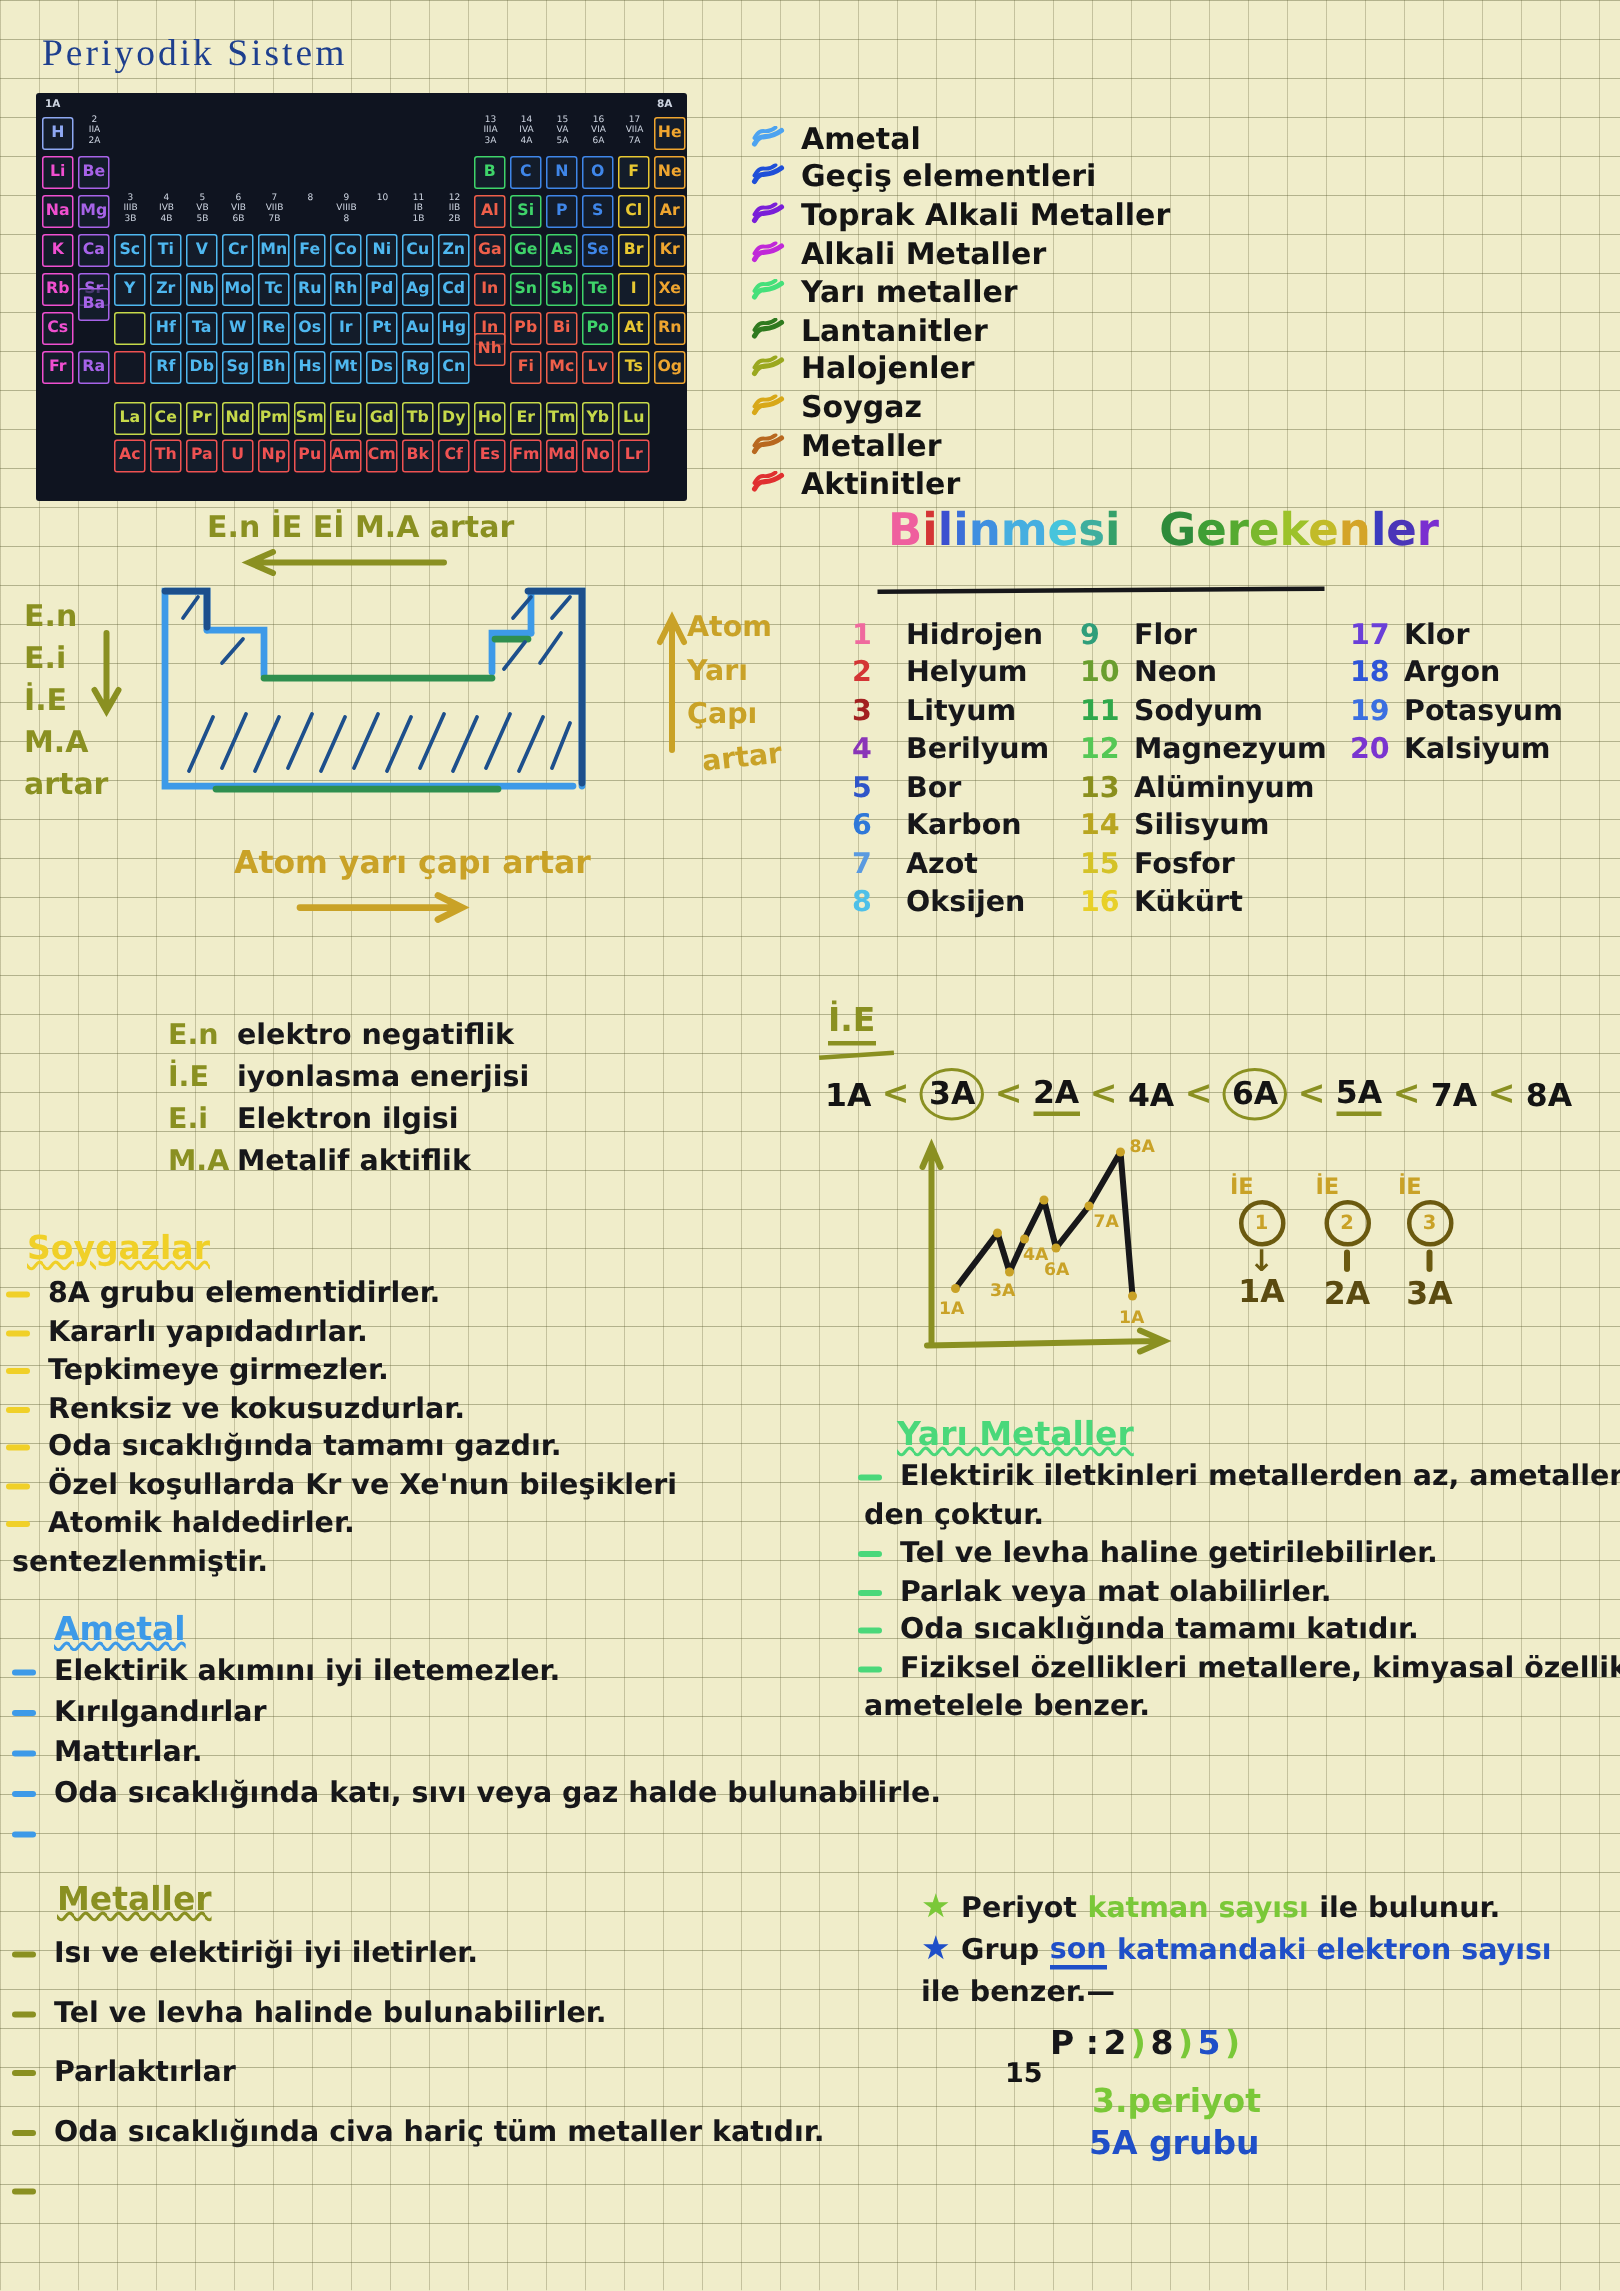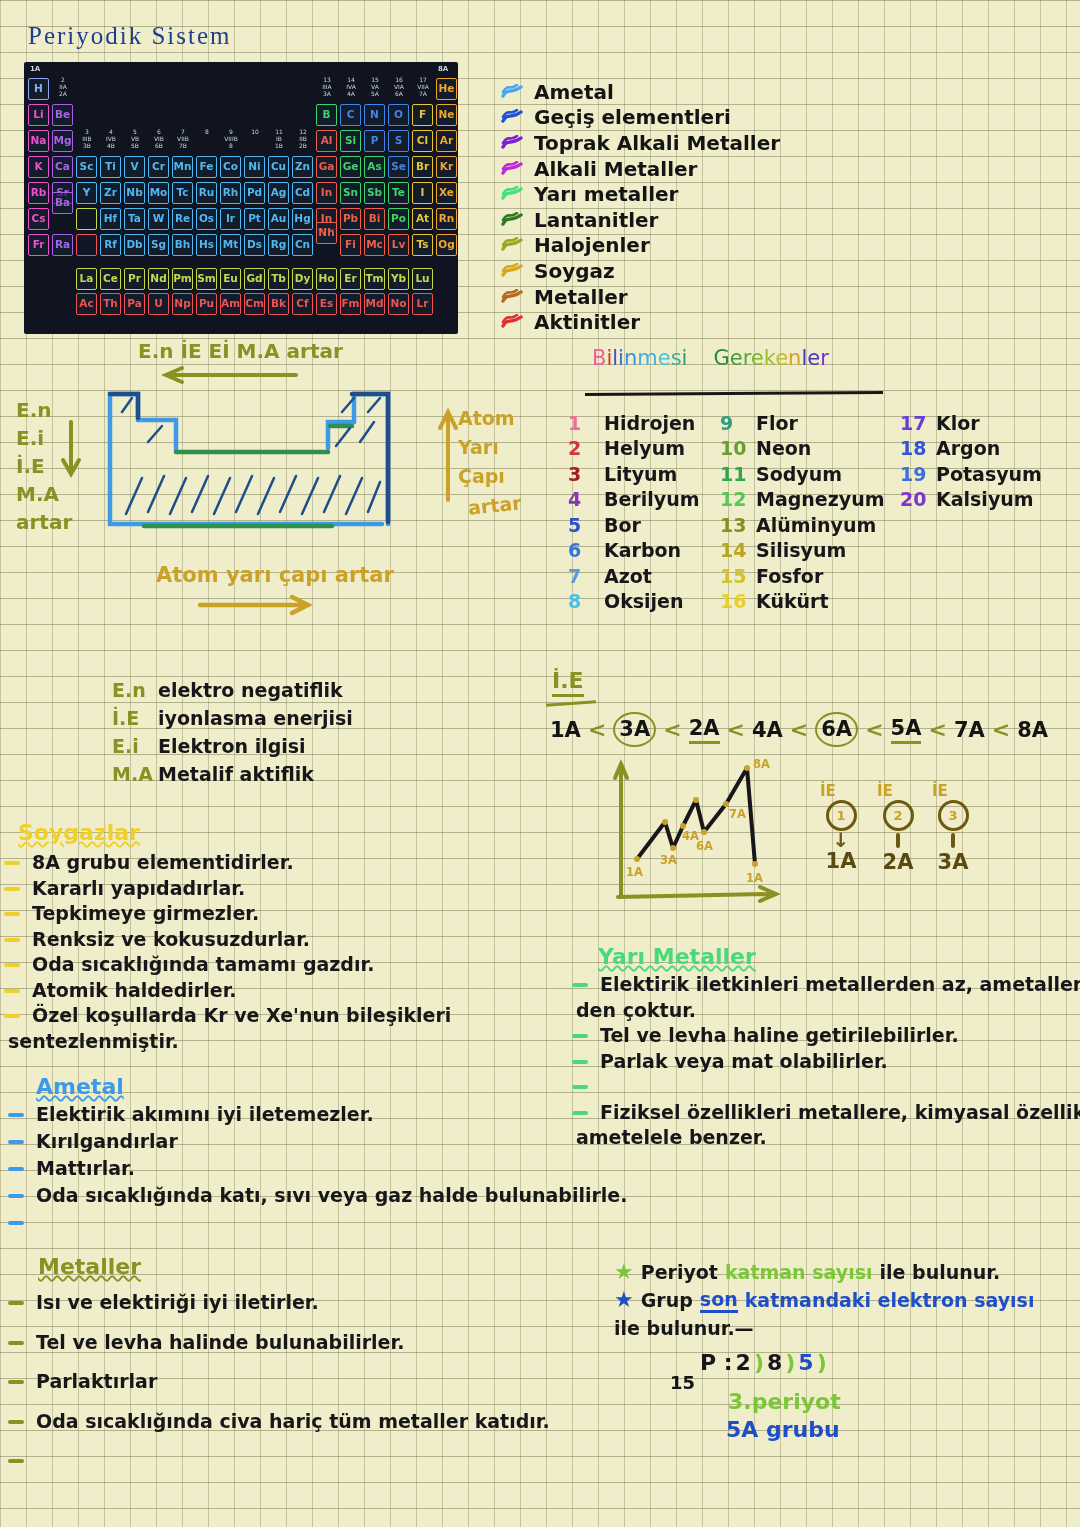--- a/index.html
+++ b/index.html
@@ -29,21 +29,21 @@
   .legend-label{font-size:20px;font-weight:bold;color:#141414;margin-left:10px;white-space:nowrap;}
   
   .olive{color:#8a9021;}
   .gold{color:#c9a227;}
   #trend-top-text{left:138px;top:339px;font-size:20px;font-weight:bold;}
   #trend-left{left:16px;top:396px;font-size:20px;font-weight:bold;line-height:28px;}
   #trend-right{left:458px;top:404px;font-size:19px;font-weight:bold;line-height:29px;}
   #trend-right div:last-child{margin-left:10px;transform:rotate(-6deg);}
   #trend-bottom-text{left:156px;top:563px;font-size:21px;font-weight:bold;}
   
-  #known-heading{left:592px;top:346px;font-size:21px;font-weight:normal;white-space:nowrap;}
+  #known-heading{left:592px;top:336px;font-size:30px;font-weight:bold;white-space:nowrap;}
   #known-underline{left:585px;top:392px;width:298px;height:3px;background:#17171a;transform:rotate(-.4deg);}
   .known-col{position:absolute;top:410px;}
   .known-row{display:flex;height:25.5px;align-items:center;}
   .known-num{width:36px;font-size:19px;font-weight:bold;}
   .known-name{font-size:19px;font-weight:bold;color:#17171a;white-space:nowrap;}
   
   #defs{left:112px;top:676px;}
   .def-row{display:flex;height:28px;align-items:center;}
   .def-abbr{width:46px;font-size:19px;font-weight:bold;color:#8a9021;}
   .def-text{font-size:19px;font-weight:bold;color:#17171a;white-space:nowrap;}
@@ -633,25 +633,25 @@
       <div class="sec-line">
         <span class="sec-dash" style="background: rgb(240, 208, 40);"></span>
         <span class="sec-text">Renksiz ve kokusuzdurlar.</span>
       </div>
       <div class="sec-line">
         <span class="sec-dash" style="background: rgb(240, 208, 40);"></span>
         <span class="sec-text">Oda sıcaklığında tamamı gazdır.</span>
       </div>
       <div class="sec-line">
         <span class="sec-dash" style="background: rgb(240, 208, 40);"></span>
+        <span class="sec-text">Özel koşullarda Kr ve Xe'nun bileşikleri</span>
+      </div>
+      <div class="sec-line">
+        <span class="sec-dash" style="background: rgb(240, 208, 40);"></span>
         <span class="sec-text">Atomik haldedirler.</span>
-      </div>
-      <div class="sec-line">
-        <span class="sec-dash" style="background: rgb(240, 208, 40);"></span>
-        <span class="sec-text">Özel koşullarda Kr ve Xe'nun bileşikleri</span>
       </div>
       <div class="sec-line">
         <span class="sec-text cont">sentezlenmiştir.</span>
       </div>
     </div>
   <div class="abs" id="sec-yari">
       <div class="sec-heading">Yarı Metaller</div>
       <div class="sec-line">
         <span class="sec-dash" style="background: rgb(74, 216, 122);"></span>
         <span class="sec-text">Elektirik iletkinleri metallerden az, ametaller-</span>
@@ -662,20 +662,21 @@
       <div class="sec-line">
         <span class="sec-dash" style="background: rgb(74, 216, 122);"></span>
         <span class="sec-text">Tel ve levha haline getirilebilirler.</span>
       </div>
       <div class="sec-line">
         <span class="sec-dash" style="background: rgb(74, 216, 122);"></span>
         <span class="sec-text">Parlak veya mat olabilirler.</span>
       </div>
       <div class="sec-line">
         <span class="sec-dash" style="background: rgb(74, 216, 122);"></span>
+        <span class="sec-text">Oda sıcaklığında tamamı katıdır.</span>
       </div>
       <div class="sec-line">
         <span class="sec-dash" style="background: rgb(74, 216, 122);"></span>
         <span class="sec-text">Fiziksel özellikleri metallere, kimyasal özellikleri</span>
       </div>
       <div class="sec-line">
         <span class="sec-text cont">ametelele benzer.</span>
       </div>
     </div>
   <div class="abs" id="sec-ametal">
@@ -730,21 +731,21 @@
         <span class="fact-tok" style="color: rgb(122, 200, 56);">katman sayısı</span>
         <span class="fact-tok" style="color: rgb(23, 23, 26);">ile bulunur.</span>
       </div>
       <div class="fact-line">
         <span class="fact-star" style="color: rgb(31, 79, 200);">★</span>
         <span class="fact-tok" style="color: rgb(23, 23, 26);">Grup</span>
         <span class="fact-tok fact-u" style="color: rgb(31, 79, 200); border-color: rgb(31, 79, 200);">son</span>
         <span class="fact-tok" style="color: rgb(31, 79, 200);">katmandaki elektron sayısı</span>
       </div>
       <div class="fact-line">
-        <span class="fact-tok" style="color: rgb(23, 23, 26);">ile bulunur.—</span>
+        <span class="fact-tok" style="color: rgb(23, 23, 26);">ile benzer.—</span>
       </div>
     </div>
   <div class="abs" id="facts-p">
       <span style="color: rgb(23, 23, 26);">P :</span>
       <span style="color: rgb(23, 23, 26);">2</span>
       <span style="color: rgb(122, 200, 56);">)</span>
       <span style="color: rgb(23, 23, 26);">8</span>
       <span style="color: rgb(122, 200, 56);">)</span>
       <span style="color: rgb(31, 79, 200);">5</span>
       <span style="color: rgb(122, 200, 56);">)</span>

